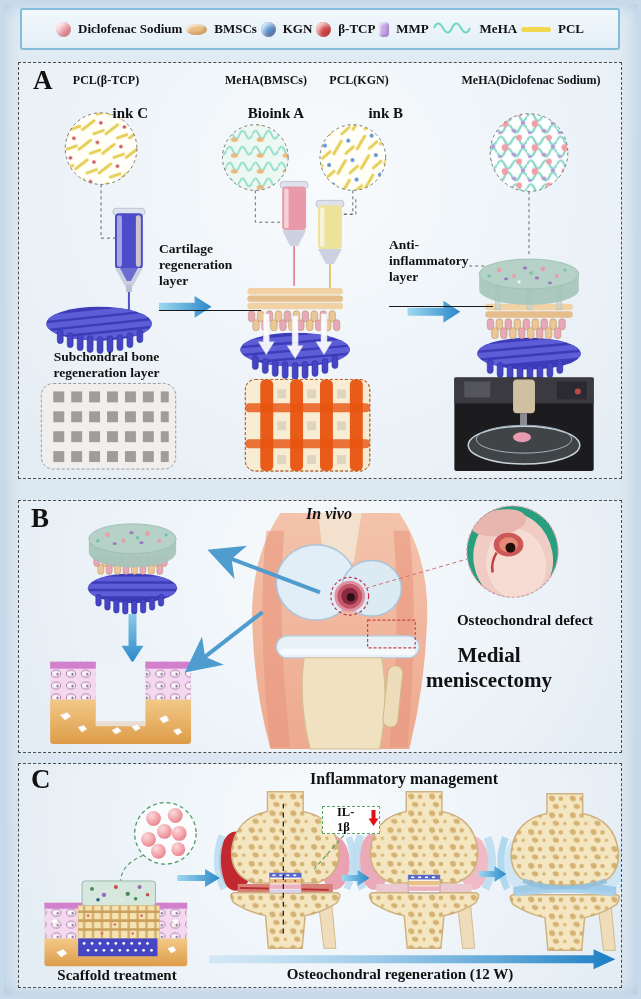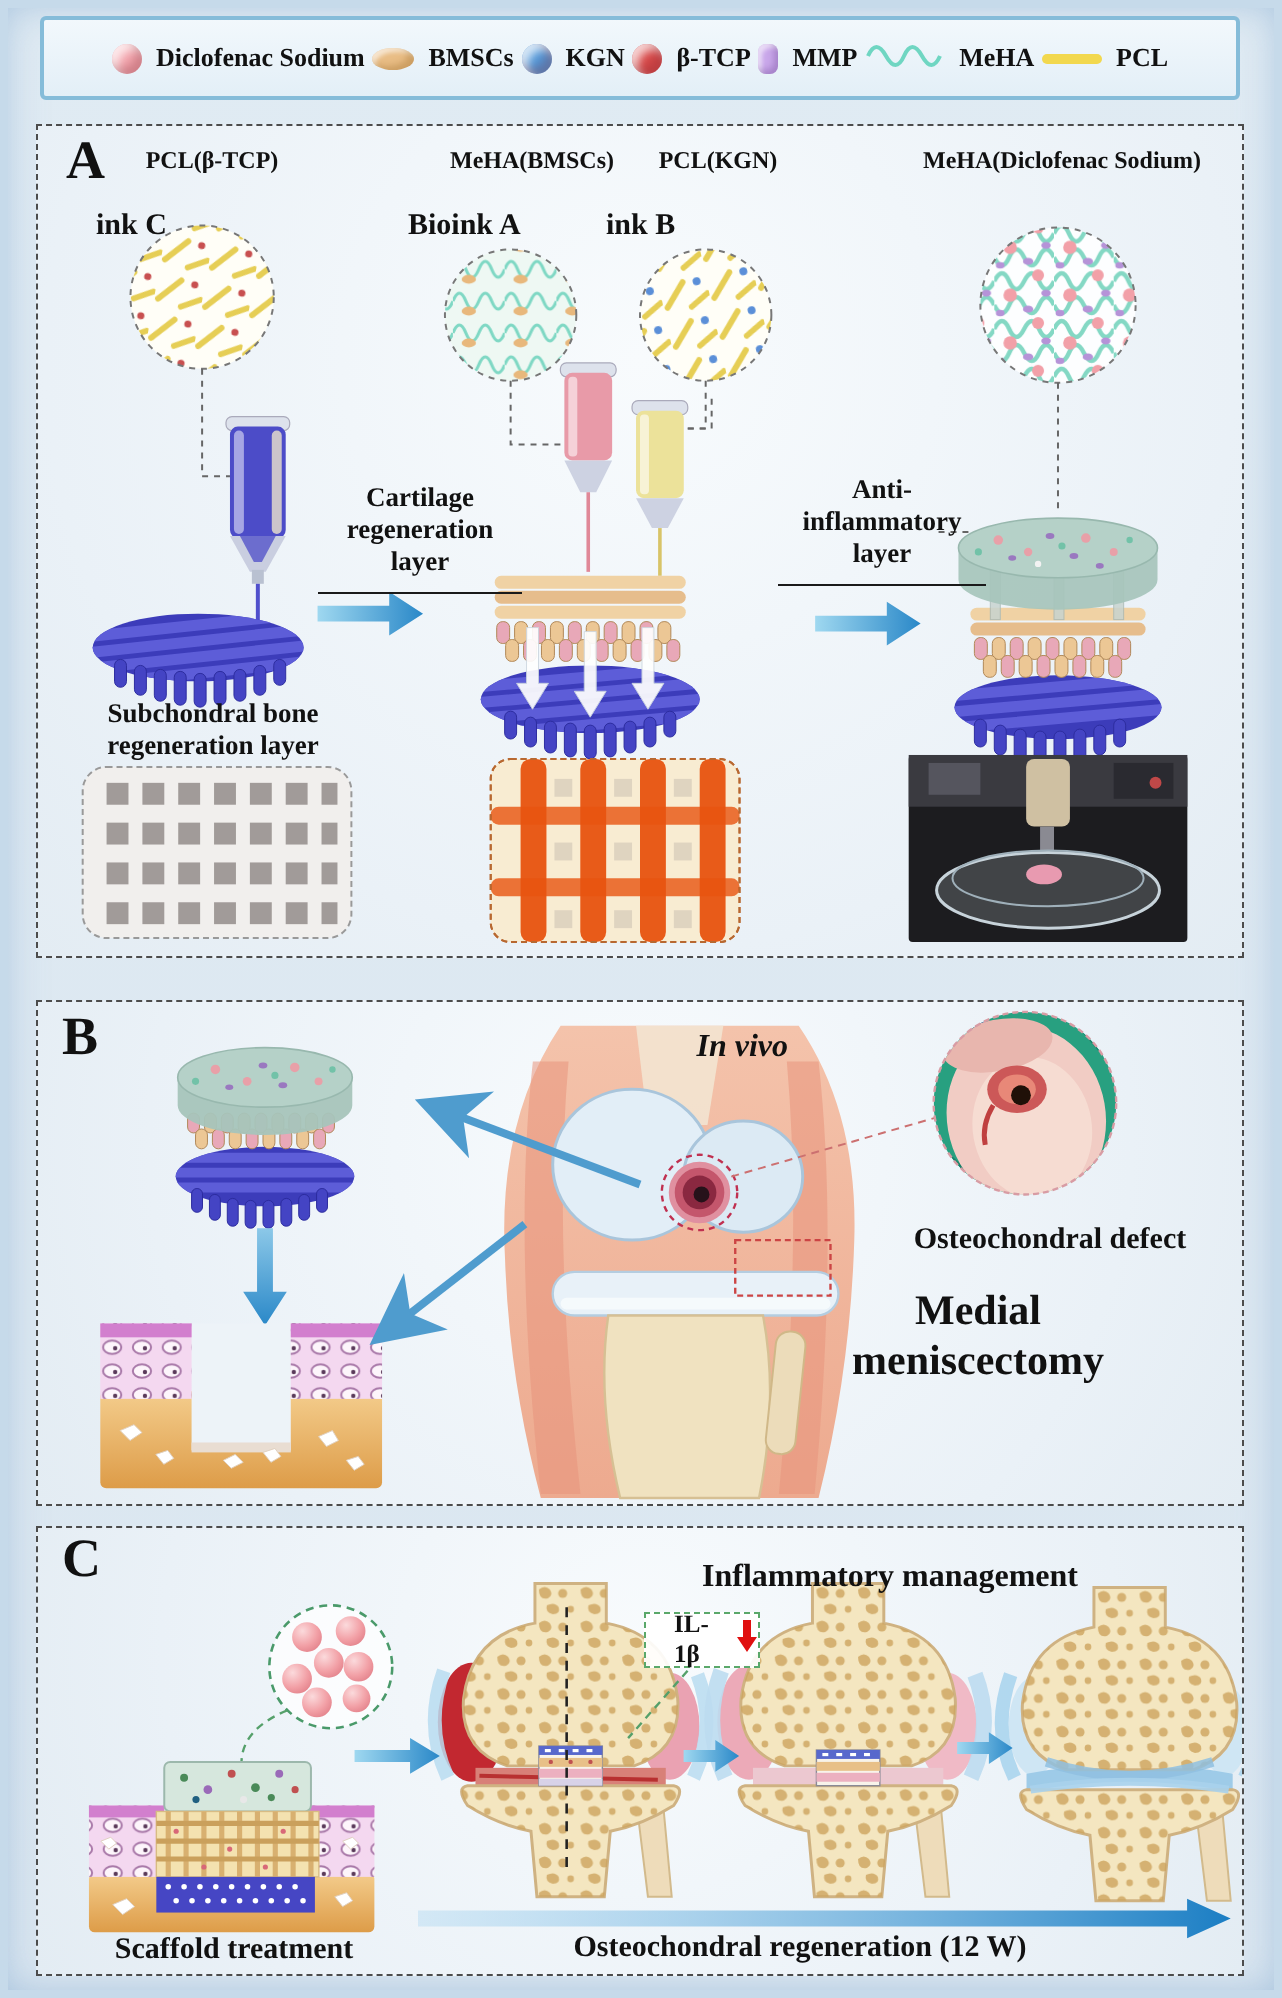--- a/index.html
+++ b/index.html
@@ -19,25 +19,25 @@
     box-shadow:inset -2px -2px 3px rgba(90,50,130,.3), inset 2px 2px 2px rgba(255,255,255,.6);}
   .l-line{width:30px;height:5px;border-radius:3px;}
   .panel{position:absolute;left:18px;width:604px;box-sizing:border-box;border:1.4px dashed #4c4c4c;
     background:radial-gradient(circle at 50% 28%,#f8fbfd 0%,#eaf1f7 70%,#e3ecf3 100%);}
   .panel-a{top:62px;height:417px;}
   .panel-b{top:500px;height:253px;}
   .panel-c{top:763px;height:225px;}
   .art{position:absolute;left:0;top:0;width:100%;height:100%;}
   .plabel{position:absolute;font-weight:bold;font-size:27px;line-height:1;}
   .ink-title{position:absolute;font-weight:bold;font-size:12px;text-align:center;}
-  .ink-sub{position:absolute;font-weight:bold;font-size:15px;text-align:left;}
+  .ink-sub{position:absolute;font-weight:bold;font-size:15px;text-align:right;}
   .ann{position:absolute;font-weight:bold;font-size:13.5px;line-height:1.2;}
-  .ann.u{border-bottom:1.6px solid #1a1a1a;padding-bottom:6px;text-align:center;}
+  .ann.u{border-bottom:1.6px solid #1a1a1a;padding-bottom:20px;}
   .ann.c{text-align:center;}
-  .sec-title{position:absolute;font-weight:bold;font-size:16px;text-align:right;margin-top:10px;}
+  .sec-title{position:absolute;font-weight:bold;font-size:16px;text-align:center;}
   .italic{font-style:italic;}
   .il1b-box{position:absolute;left:303px;top:42px;width:58px;height:28px;box-sizing:border-box;
     border:1.6px dashed #5aa86a;background:rgba(255,255,255,.92);display:flex;align-items:center;
     justify-content:center;gap:4px;font-weight:bold;font-size:12.5px;padding-left:14px;}
 </style>
 </head>
 <body>
 
 <div class="figure">
 

